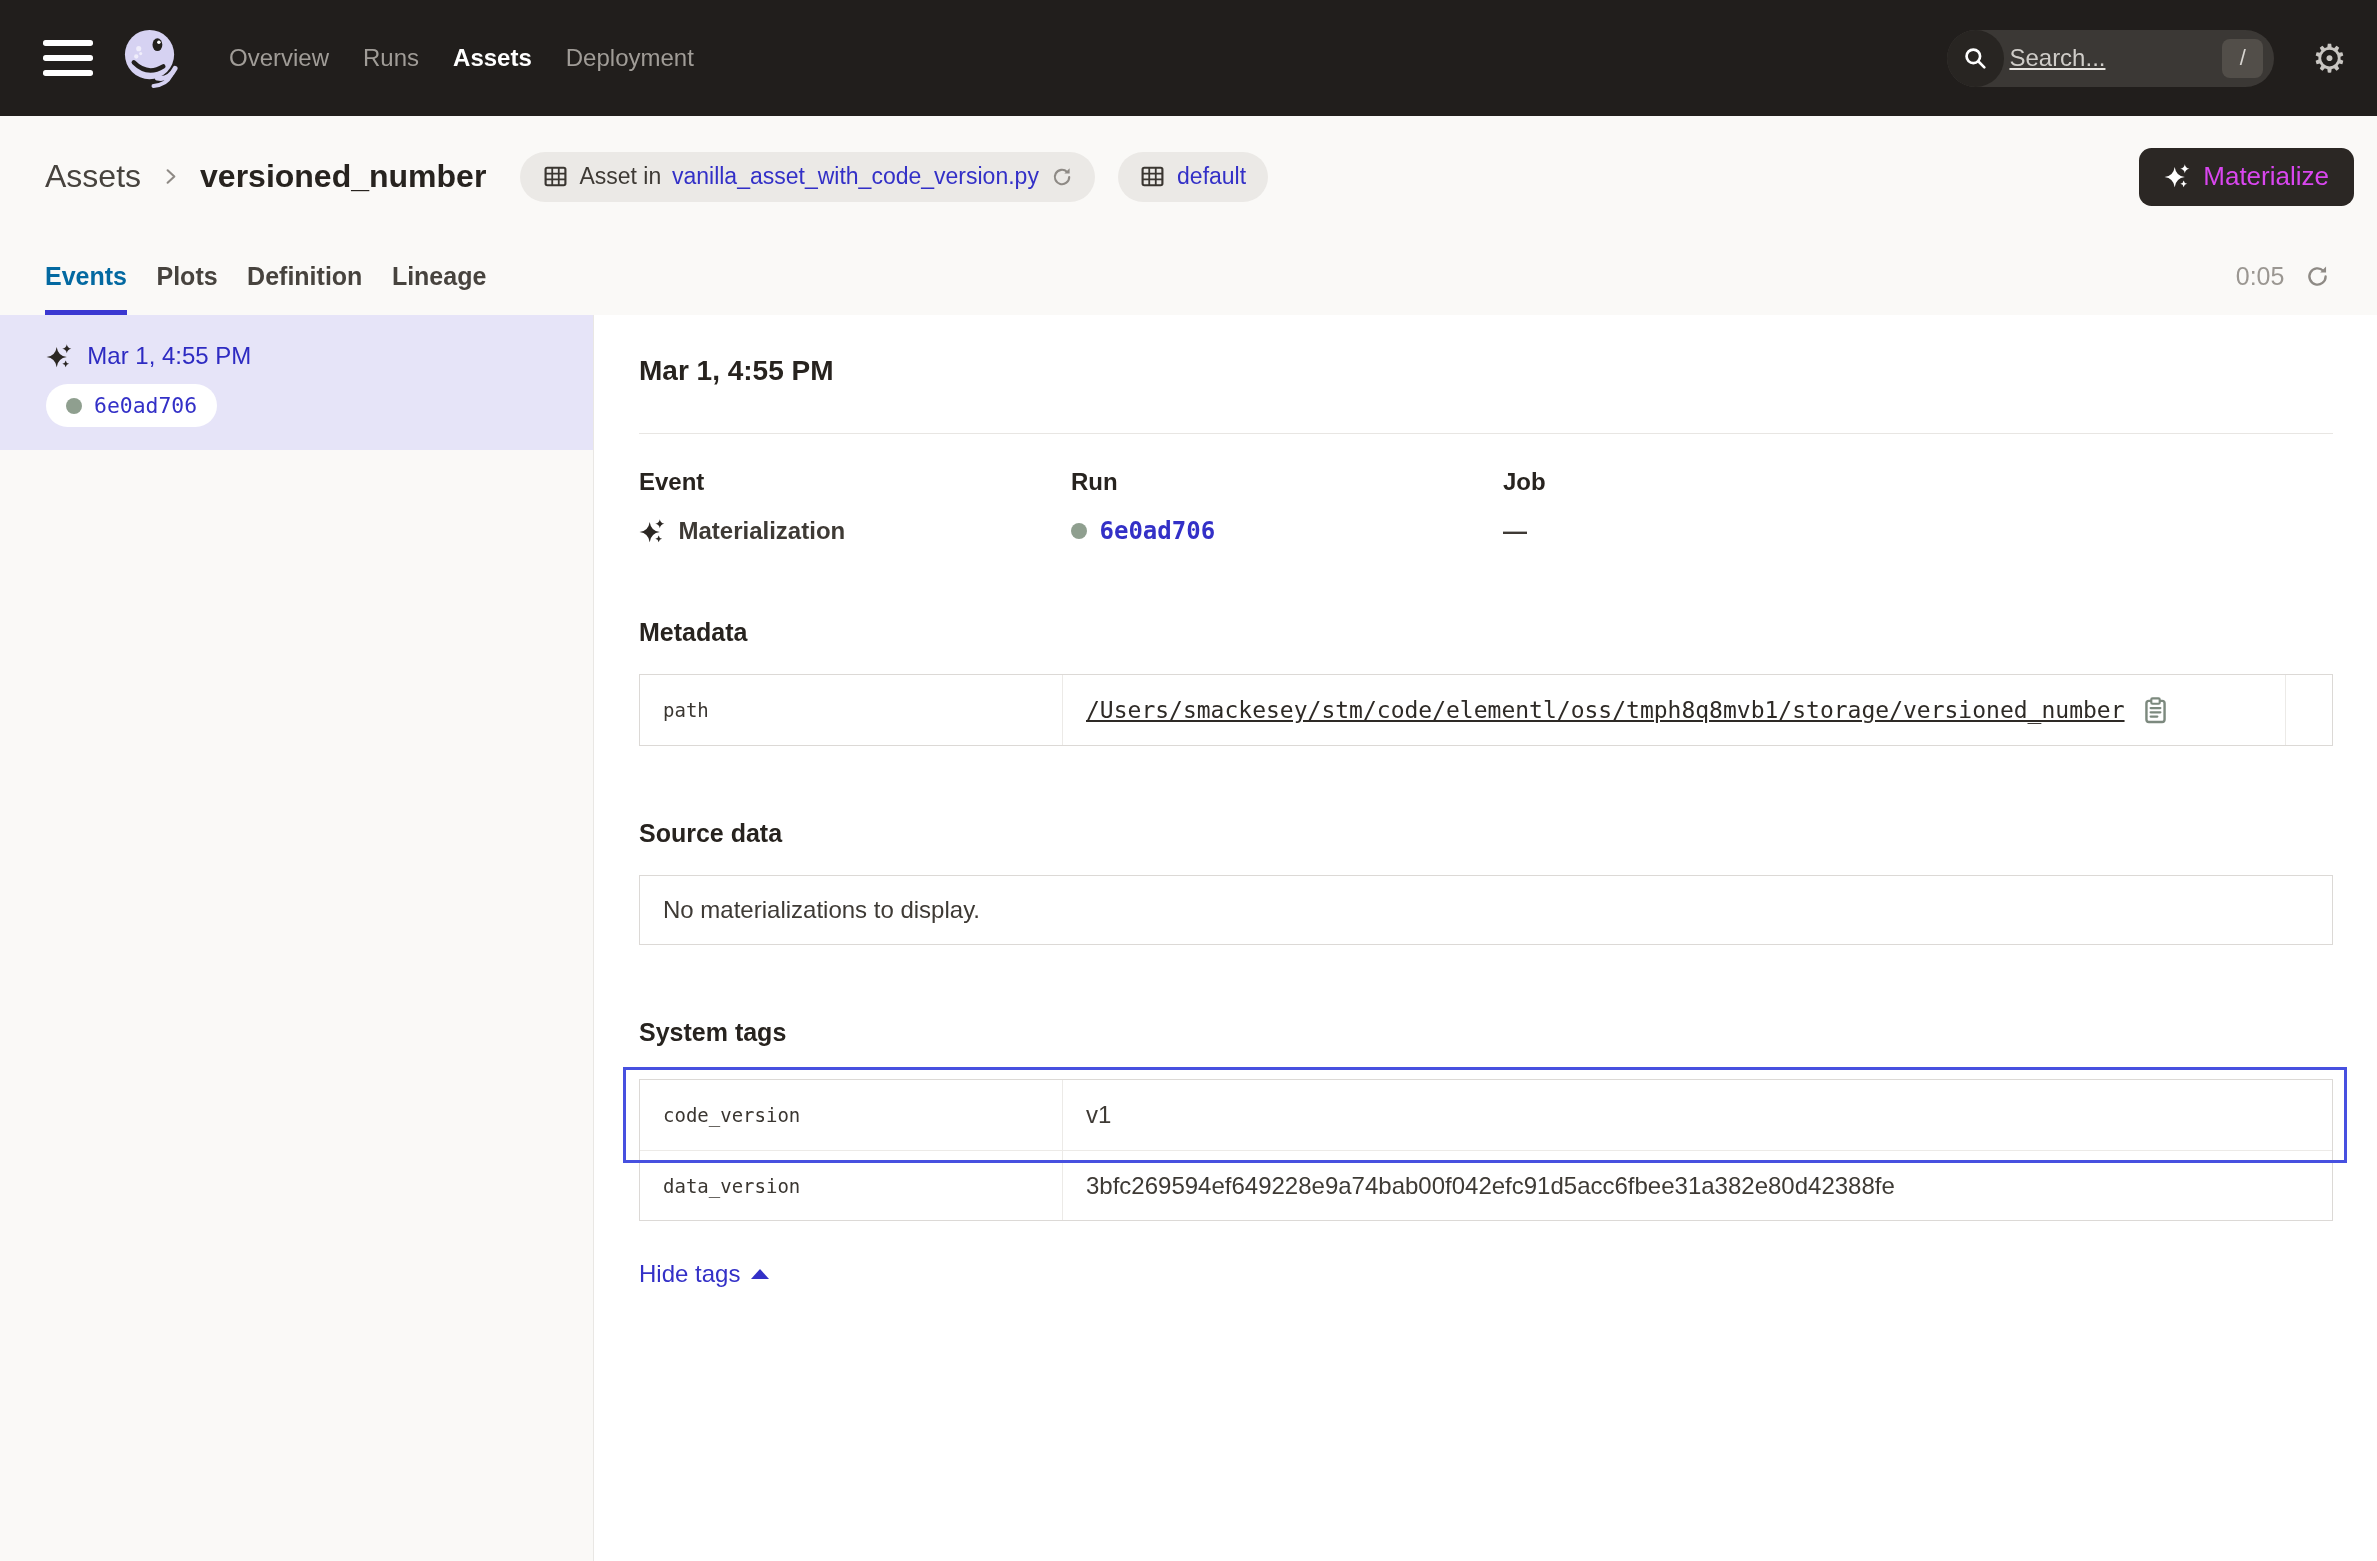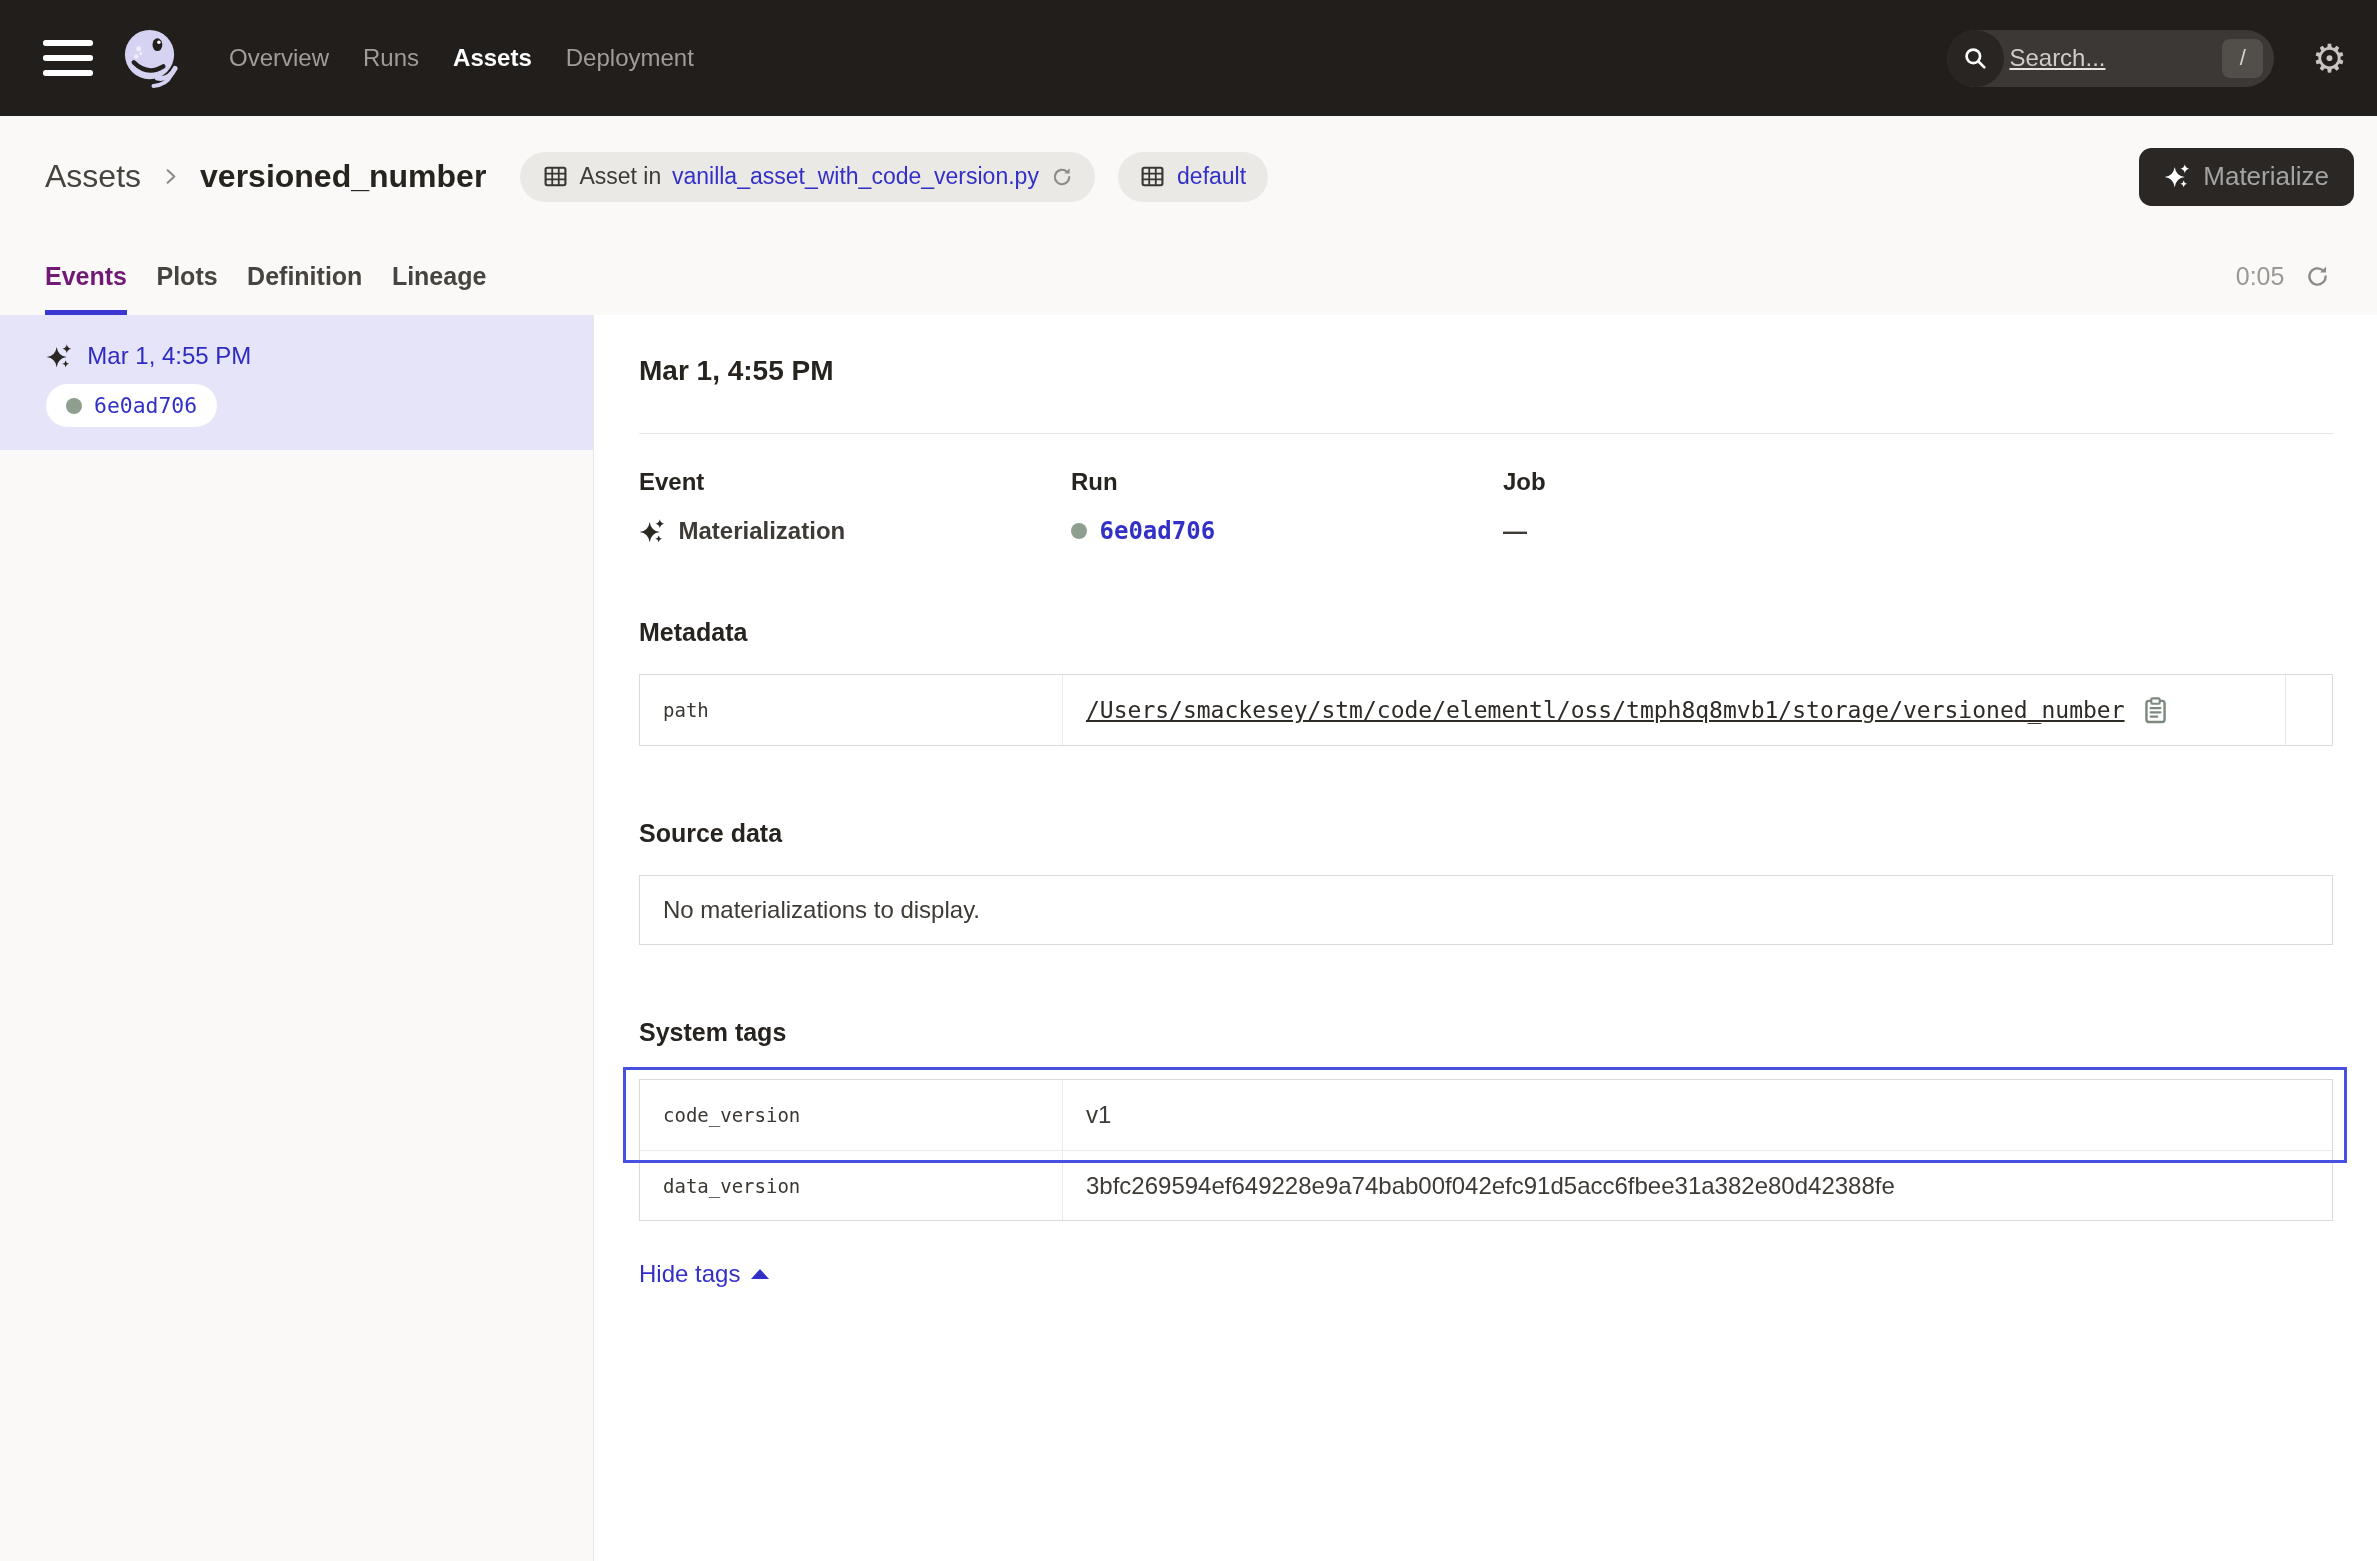--- a/index.html
+++ b/index.html
@@ -27,26 +27,26 @@
   
   .header-row { height:121px; background:#faf9f7; display:flex; align-items:center; padding:0 23px 0 45px; }
   .crumb-root { font-size:32px; color:#47433e; cursor:pointer; }
   .crumb-sep { margin:0 18px; color:#8e8a85; display:flex; align-items:center; }
   .page-title { font-size:32px; font-weight:bold; color:#27231f; }
   .pill { height:50px; background:#ebe9e6; border-radius:27px; display:flex; align-items:center; gap:10.7px; padding:0 21.4px; font-size:23px; color:#3e3a35; }
   .pill-asset { margin-left:34px; }
   .pill-group { margin-left:23px; }
   .pill a, .link-blue { color:#3330c7; text-decoration:none; cursor:pointer;text-align:center; }
   .header-spacer { flex:1; }
-  .materialize-btn { height:58px; background:#2b2724; border:none; border-radius:12.5px; color:#a3a3a3; font-size:26px; display:flex; align-items:center; gap:12.5px; padding:14px 25px; cursor:pointer; font-family:"Liberation Sans",sans-serif; }
+  .materialize-btn { height:58px; background:#2b2724; border:none; border-radius:12.5px; color:#d946ef; font-size:26px; display:flex; align-items:center; gap:12.5px; padding:14px 25px; cursor:pointer; font-family:"Liberation Sans",sans-serif; }
 
   
   .tabs-row { height:78px; background:#faf9f7; display:flex; align-items:stretch; padding:0 46px 0 45px; }
   .tab { display:flex; align-items:center; font-size:25px; font-weight:600; color:#47433e; margin-right:29.5px; border-bottom:5.4px solid transparent; padding-top:5.4px; cursor:pointer; }
-  .tab.active { color:#701a75; border-bottom-color:#3b38d1; }
+  .tab.active { color:#0369a1; border-bottom-color:#3b38d1; }
   .tabs-spacer { flex:1; }
   .refresh-zone { display:flex; align-items:center; gap:19.6px; }
   .timer { font-size:25px; color:#9b9792; }
   .refresh-btn { background:none; border:none; cursor:pointer; color:#8e8a85; display:flex; align-items:center; }
 
   
   .content { display:flex; height:1247px; }
   .sidebar { width:594px; background:#faf9f7; border-right:1.8px solid #e9e7e4; flex:none; }
   .event-item { background:#e6e4f8; padding:27px 27px 23px 46px; cursor:pointer; }
   .event-item-top { display:flex; align-items:center; gap:14.3px; }

